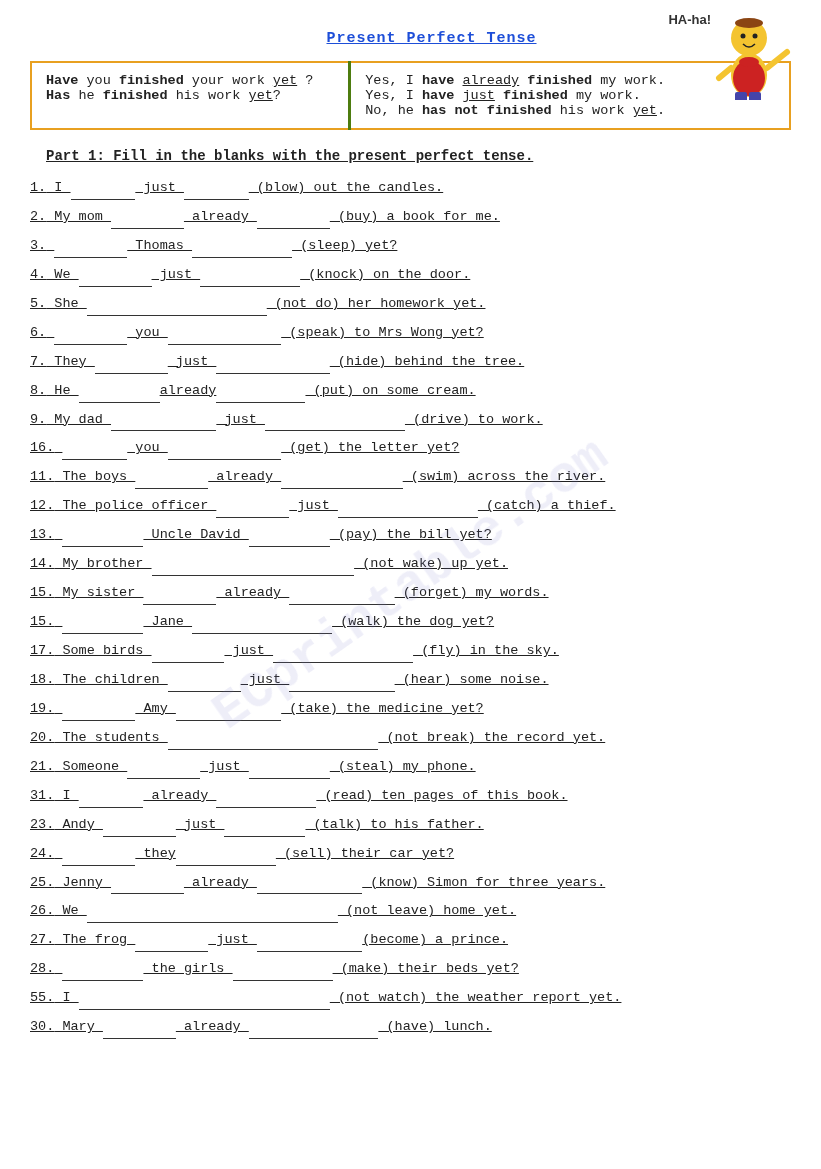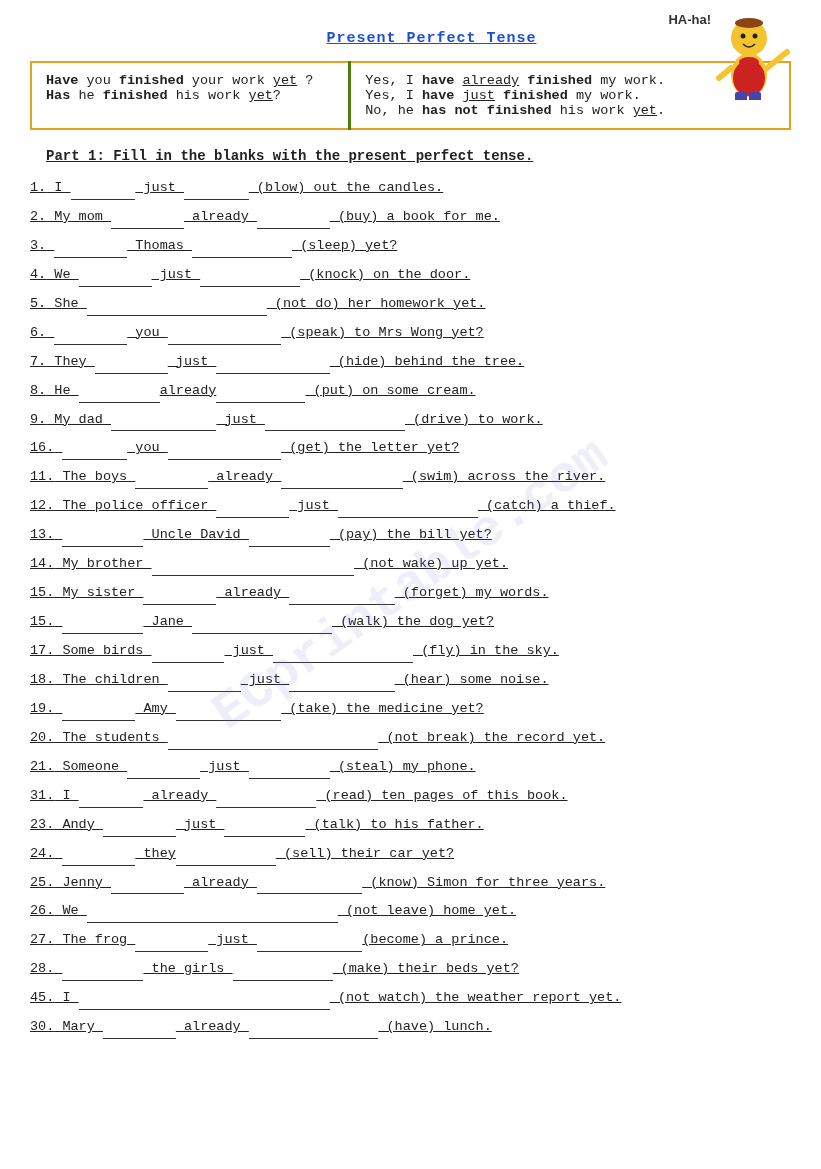--- a/index.html
+++ b/index.html
@@ -301,21 +301,21 @@
     <span>27.</span>
     The frog <span class="blank blank-sm">&nbsp;&nbsp;&nbsp;&nbsp;&nbsp;&nbsp;&nbsp;&nbsp;&nbsp;</span> just <span class="blank blank-md">&nbsp;&nbsp;&nbsp;&nbsp;&nbsp;&nbsp;&nbsp;&nbsp;&nbsp;&nbsp;&nbsp;&nbsp;&nbsp;</span>(become) a prince.
   </li>
 
   <li>
     <span>28.</span>
     <span class="blank blank-sm">&nbsp;&nbsp;&nbsp;&nbsp;&nbsp;&nbsp;&nbsp;&nbsp;&nbsp;&nbsp;</span> the girls <span class="blank blank-md">&nbsp;&nbsp;&nbsp;&nbsp;&nbsp;&nbsp;&nbsp;&nbsp;&nbsp;&nbsp;&nbsp;&nbsp;</span> (make) their beds yet?
   </li>
 
   <li>
-    <span>45.</span>
+    <span>55.</span>
     I <span class="blank blank-xl">&nbsp;&nbsp;&nbsp;&nbsp;&nbsp;&nbsp;&nbsp;&nbsp;&nbsp;&nbsp;&nbsp;&nbsp;&nbsp;&nbsp;&nbsp;&nbsp;&nbsp;&nbsp;&nbsp;&nbsp;&nbsp;&nbsp;&nbsp;&nbsp;&nbsp;&nbsp;&nbsp;&nbsp;&nbsp;&nbsp;&nbsp;</span> (not watch) the weather report yet.
   </li>
 
   <li>
     <span>30.</span>
     Mary <span class="blank blank-sm">&nbsp;&nbsp;&nbsp;&nbsp;&nbsp;&nbsp;&nbsp;&nbsp;&nbsp;</span> already <span class="blank blank-md">&nbsp;&nbsp;&nbsp;&nbsp;&nbsp;&nbsp;&nbsp;&nbsp;&nbsp;&nbsp;&nbsp;&nbsp;&nbsp;&nbsp;&nbsp;&nbsp;</span> (have) lunch.
   </li>
 
 </ol>
 

